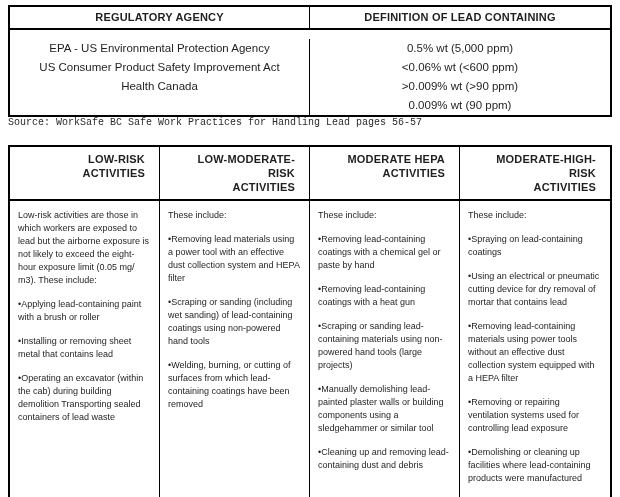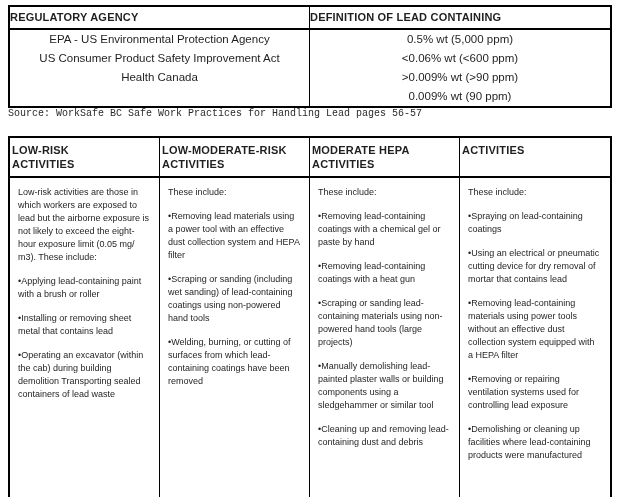--- a/index.html
+++ b/index.html
@@ -16,30 +16,30 @@
   .t1 {
     width: 604px;
     border: 2px solid #000;
   }
   .t1-head {
     display: flex;
     border-bottom: 2px solid #000;
   }
   .t1-hcell {
     width: 50%;
-    text-align: left;
+    text-align: center;
     font-weight: bold;
     font-size: 11px;
     line-height: 13px;
     padding: 4px 0;
     letter-spacing: 0.2px;
   }
   .t1-hcell.left, .t1-col.left { border-right: 1px solid #000; }
   .t1-body { display: flex; }
-  .t1-col { width: 50%; }
+  .t1-col { width: 50%; margin-top: 9px; }
   .t1-row {
     height: 19px;
     line-height: 19px;
     text-align: center;
     font-size: 11.5px;
     white-space: nowrap;
   }
 
   .source {
     font-size: 10px;
@@ -51,25 +51,25 @@
 
   
   .t2 {
     width: 604px;
     margin-top: 16px;
     border: 2px solid #000;
   }
   .t2-head { display: flex; border-bottom: 2px solid #000; }
   .t2-hcell {
     width: 25%;
-    text-align: left;
+    text-align: right;
     font-weight: bold;
     font-size: 11px;
     line-height: 14px;
-    padding: 5px 2px;
+    padding: 5px 14px;
     letter-spacing: 0.2px;
   }
   .t2-hcell:not(:last-child), .t2-col:not(:last-child) { border-right: 1px solid #000; }
   .t2-body { display: flex; height: 342px; overflow: hidden; }
   .t2-col {
     width: 25%;
     padding: 8px 8px 0 8px;
     font-size: 9px;
     line-height: 13px;
   }
@@ -110,20 +110,21 @@
       </div>
       <div class="t2-hcell">
         <div>LOW-MODERATE-RISK</div>
         <div>ACTIVITIES</div>
       </div>
       <div class="t2-hcell">
         <div>MODERATE HEPA</div>
         <div>ACTIVITIES</div>
       </div>
       <div class="t2-hcell">
+        <div>MODERATE-HIGH-RISK</div>
         <div>ACTIVITIES</div>
       </div>
     </div>
     <div class="t2-body">
       <div class="t2-col">
         <p>Low-risk activities are those in which workers are exposed to lead but the airborne exposure is not likely to exceed the eight-hour exposure limit (0.05 mg/ m3). These include:</p>
         <p class="bullet">Applying lead-containing paint with a brush or roller</p>
         <p class="bullet">Installing or removing sheet metal that contains lead</p>
         <p class="bullet">Operating an excavator (within the cab) during building demolition Transporting sealed containers of lead waste</p>
       </div>

